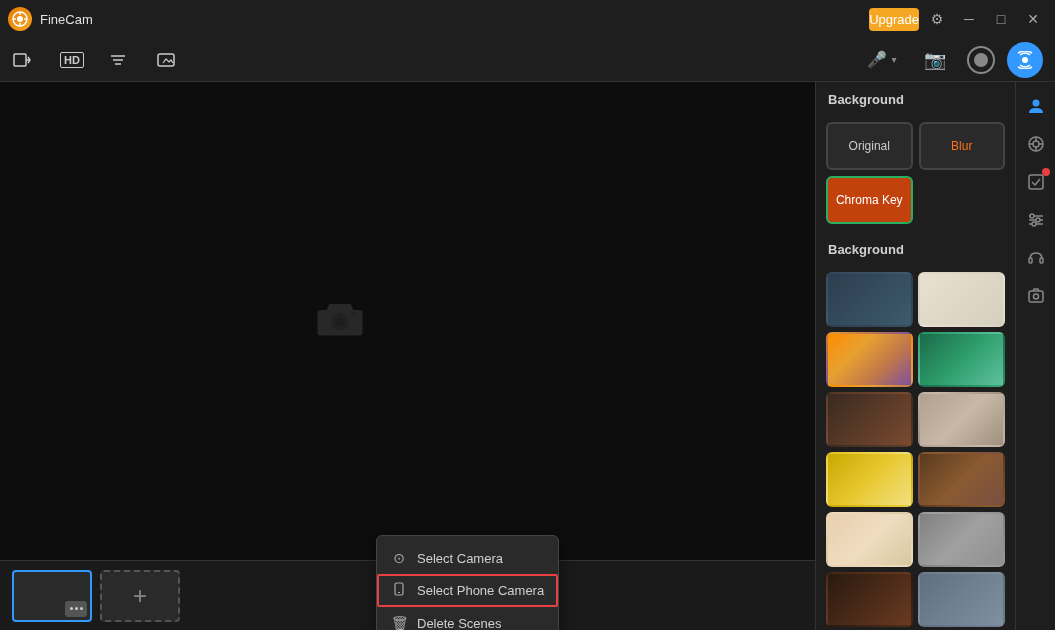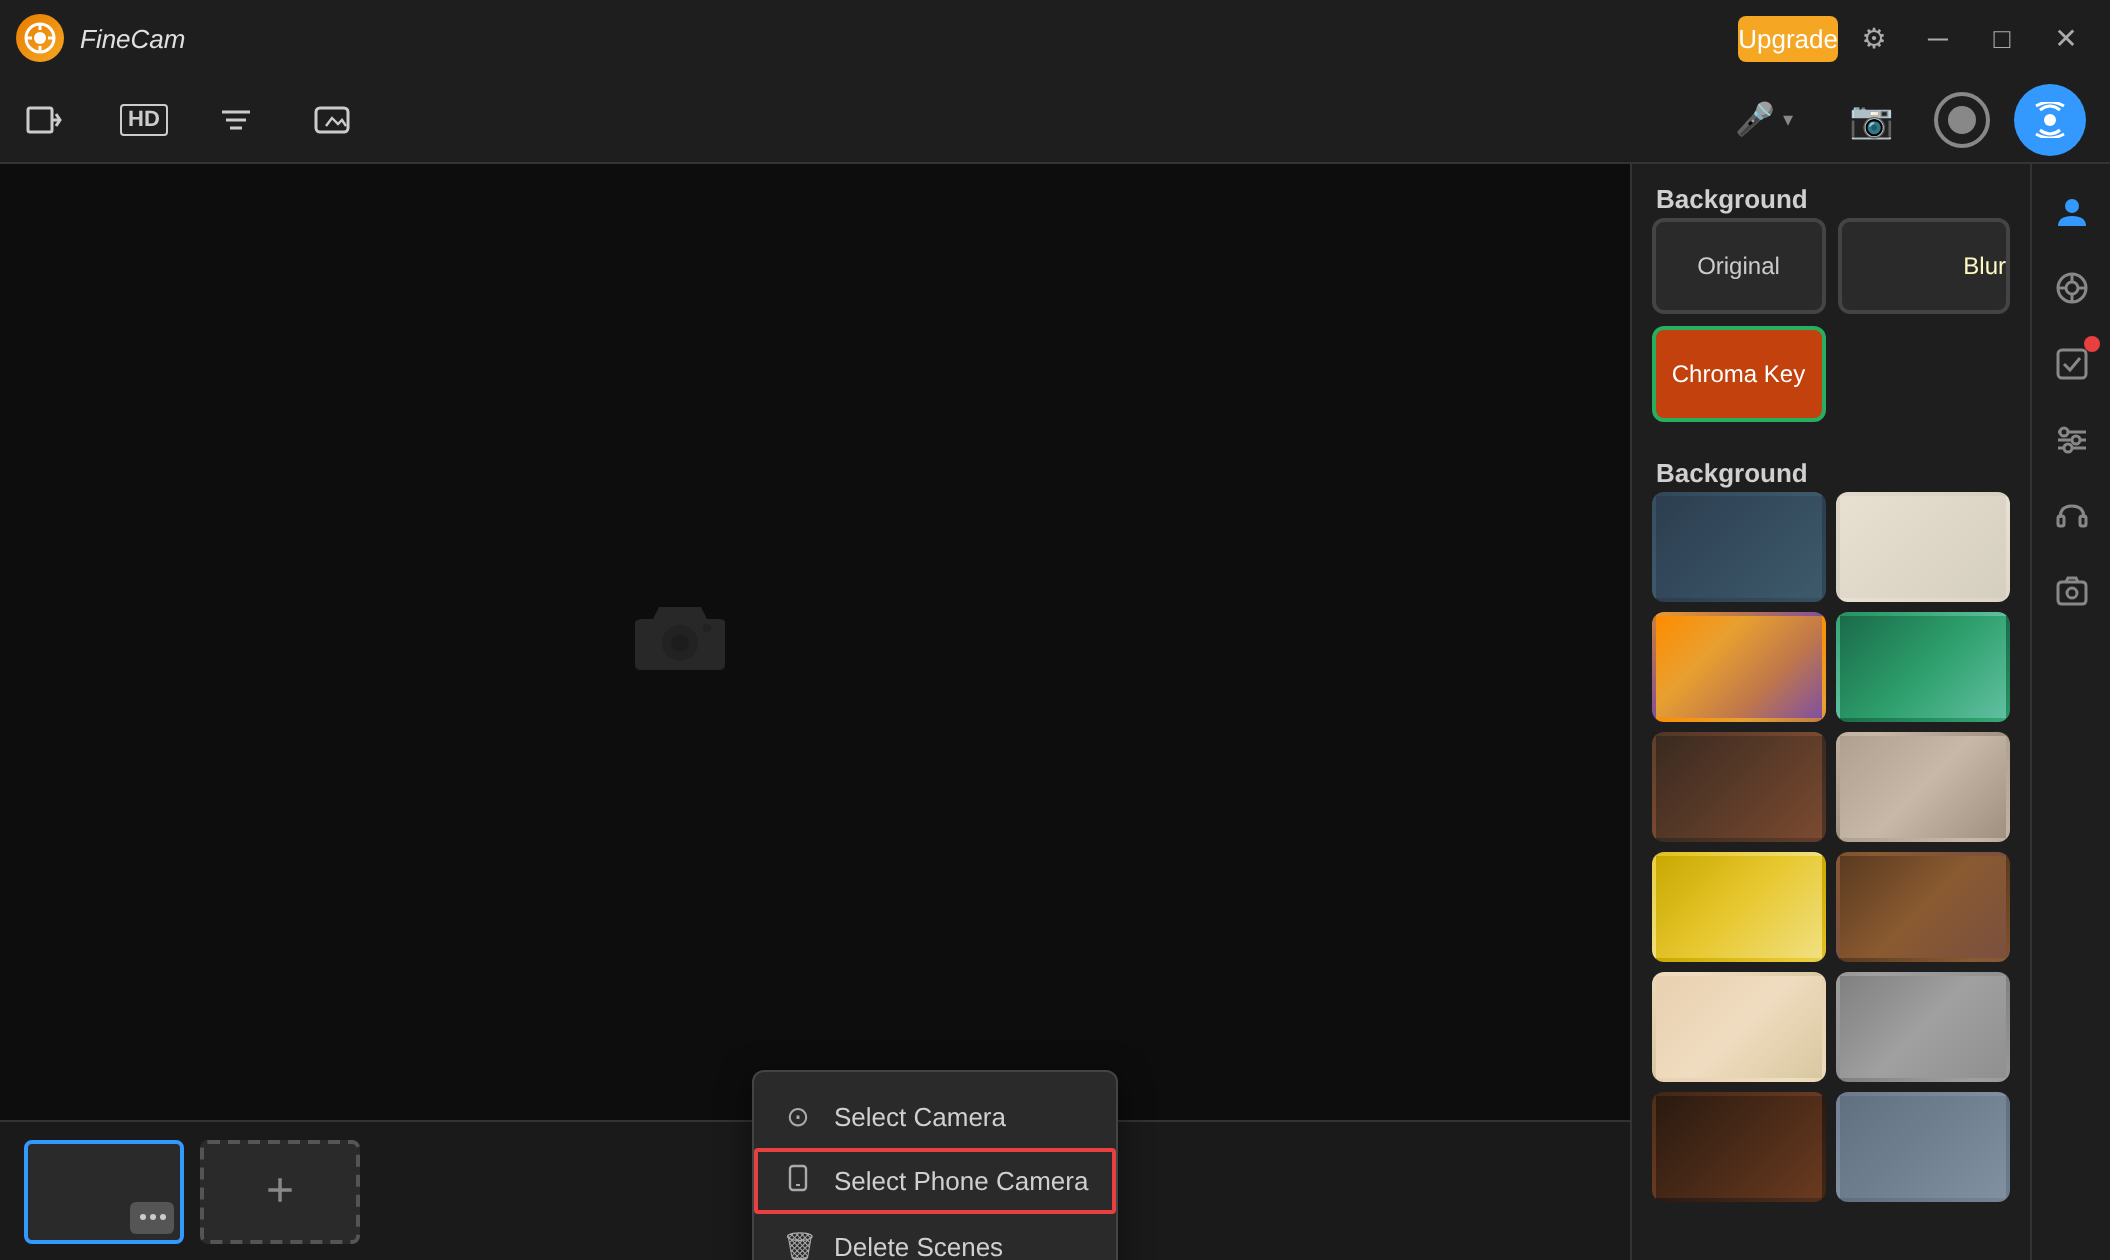--- a/index.html
+++ b/index.html
@@ -36,21 +36,20 @@
       display: flex;
       align-items: center;
       justify-content: center;
       font-size: 12px;
       color: white;
       font-weight: bold;
     }
     .app-title {
       color: #e0e0e0;
       font-size: 13px;
-      font-style: italic;
     }
     .titlebar-right {
       display: flex;
       align-items: center;
       gap: 4px;
     }
     .upgrade-btn {
       background: #f5a623;
       color: white;
       border: none;
@@ -275,21 +274,21 @@
       background: #1e1e1e;
       display: flex;
       flex-direction: column;
       border-left: 1px solid #333;
       overflow-y: auto;
     }
     .sidebar-section-title {
       color: #d0d0d0;
       font-size: 13px;
       font-weight: 600;
-      padding: 10px 12px 2px;
+      padding: 10px 12px 15px;
     }
     .bg-options {
       display: grid;
       grid-template-columns: 1fr 1fr;
       gap: 6px;
       padding: 0 10px 8px;
     }
     .bg-option {
       border-radius: 6px;
       height: 48px;
@@ -301,25 +300,24 @@
       font-weight: 500;
       border: 2px solid transparent;
     }
     .bg-option.original {
       background: #2a2a2a;
       color: #ccc;
       border-color: #444;
     }
     .bg-option.blur {
       background: #2a2a2a;
-      color: #fef9c3;
+      color: #f97316;
       border-color: #444;
       position: relative;
       overflow: hidden;
-      justify-content: flex-end;
     }
     .bg-option.chroma-key {
       background: #c2410c;
       color: white;
       border-color: #27ae60;
     }
     .bg-option.remove {
       background: #333;
       color: #ccc;
       border-color: #555;

